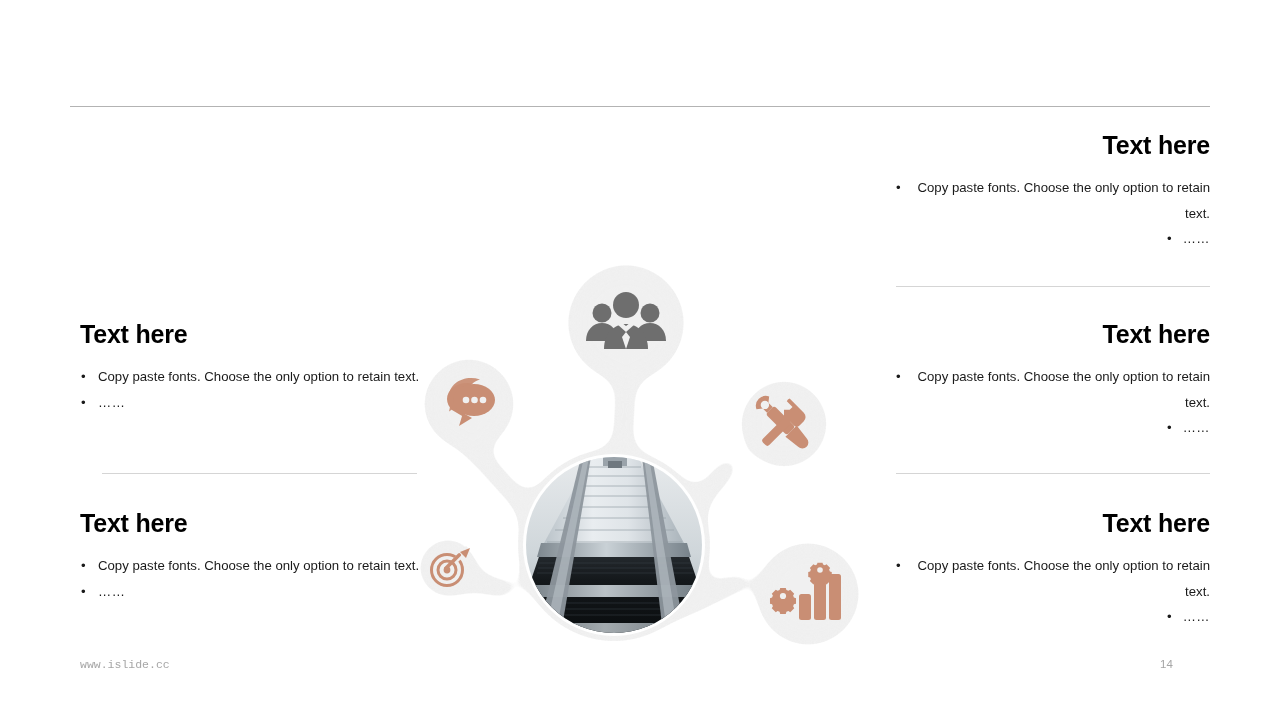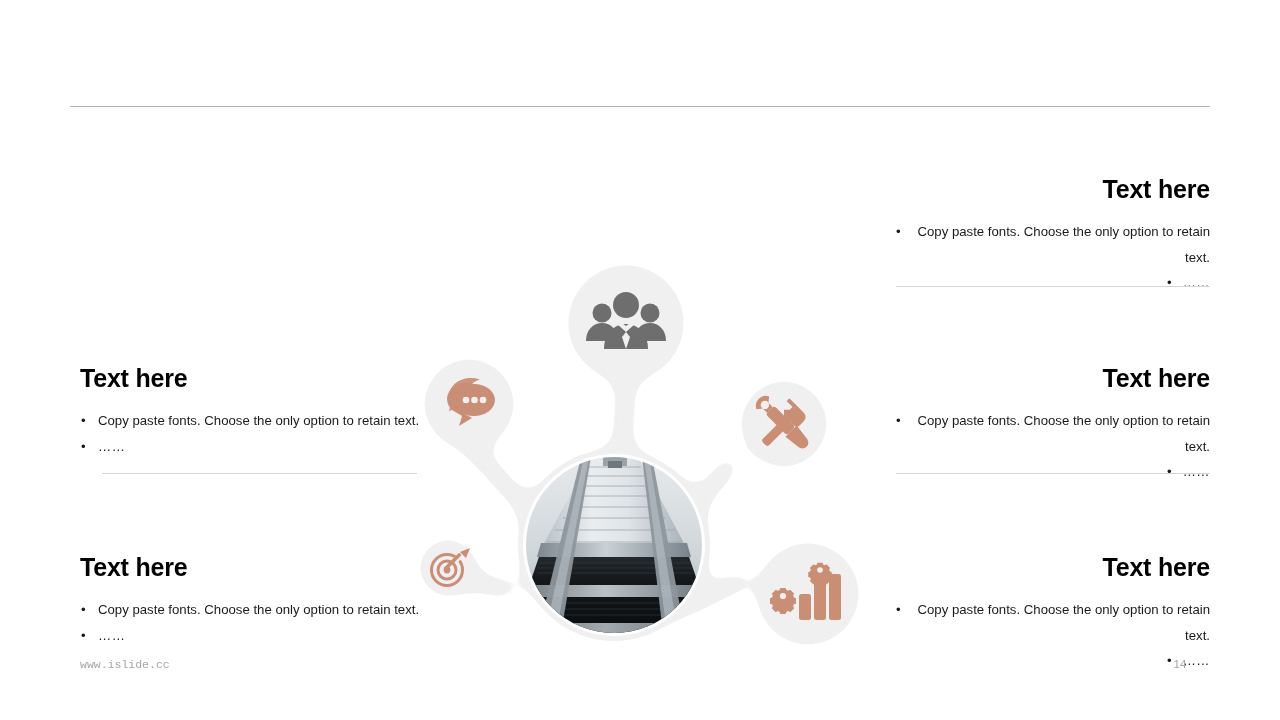--- a/index.html
+++ b/index.html
@@ -23,21 +23,21 @@
 
   
   .top-rule {
     position: absolute;
     left: 70px; top: 106px;
     width: 1140px; height: 0;
     border-top: 1px solid #b3b3b3;
   }
 
   
-  .tblock { position: absolute; margin-top: 44px; }
+  .tblock { position: absolute; }
 
   .tblock .heading {
     font-size: 25px;
     font-weight: bold;
     color: #000000;
     line-height: 1.0;
     letter-spacing: -0.2px;
     margin: 0;
     white-space: nowrap;
   }
@@ -104,21 +104,21 @@
     position: absolute;
     left: 80px; top: 658px;
     font-size: 11.5px;
     color: #a6a6a6;
     font-family: Liberation Mono, monospace;
   }
   .footer-page {
     position: absolute;
     left: 1160px; top: 658px;
     width: 40px;
-    text-align: center;
+    text-align: left;
     font-size: 11.5px;
     color: #a6a6a6;
   }
 </style>
 </head>
 <body>
 
 <div id="slide">
 
   <div class="top-rule"></div>

